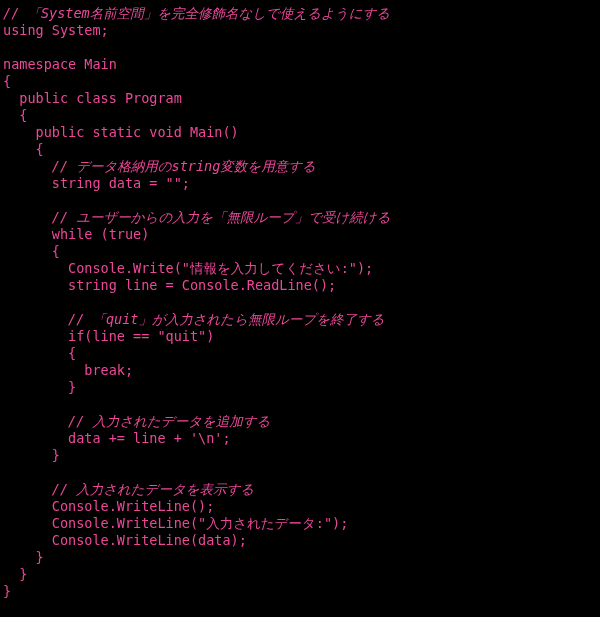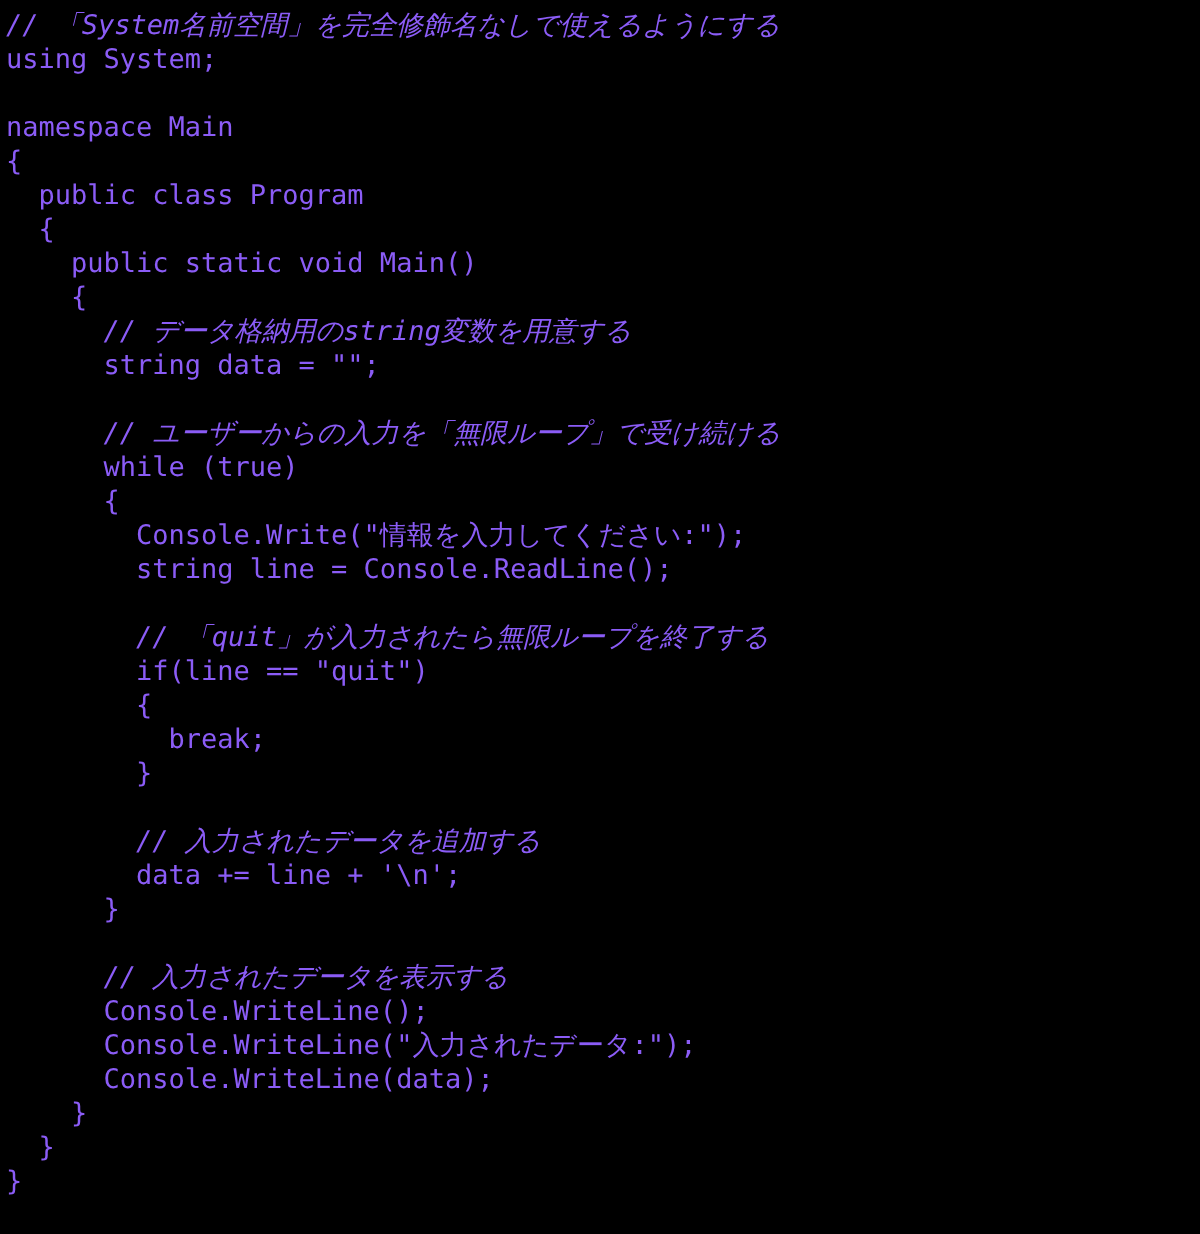--- a/index.html
+++ b/index.html
@@ -10,21 +10,21 @@
   }
   body {
     width: 600px;
     height: 617px;
     overflow: hidden;
   }
   #code-view {
     width: 600px;
     height: 617px;
     background: #000000;
-    color: #8b5cf6;
+    color: #ec4899;
     font-family: "DejaVu Sans Mono", "Liberation Mono", monospace;
     font-size: 13.5px;
     line-height: 17px;
     padding: 5px 0 0 3px;
     box-sizing: border-box;
     white-space: pre;
     -webkit-font-smoothing: none;
     font-smooth: never;
   }
   .code-line {

